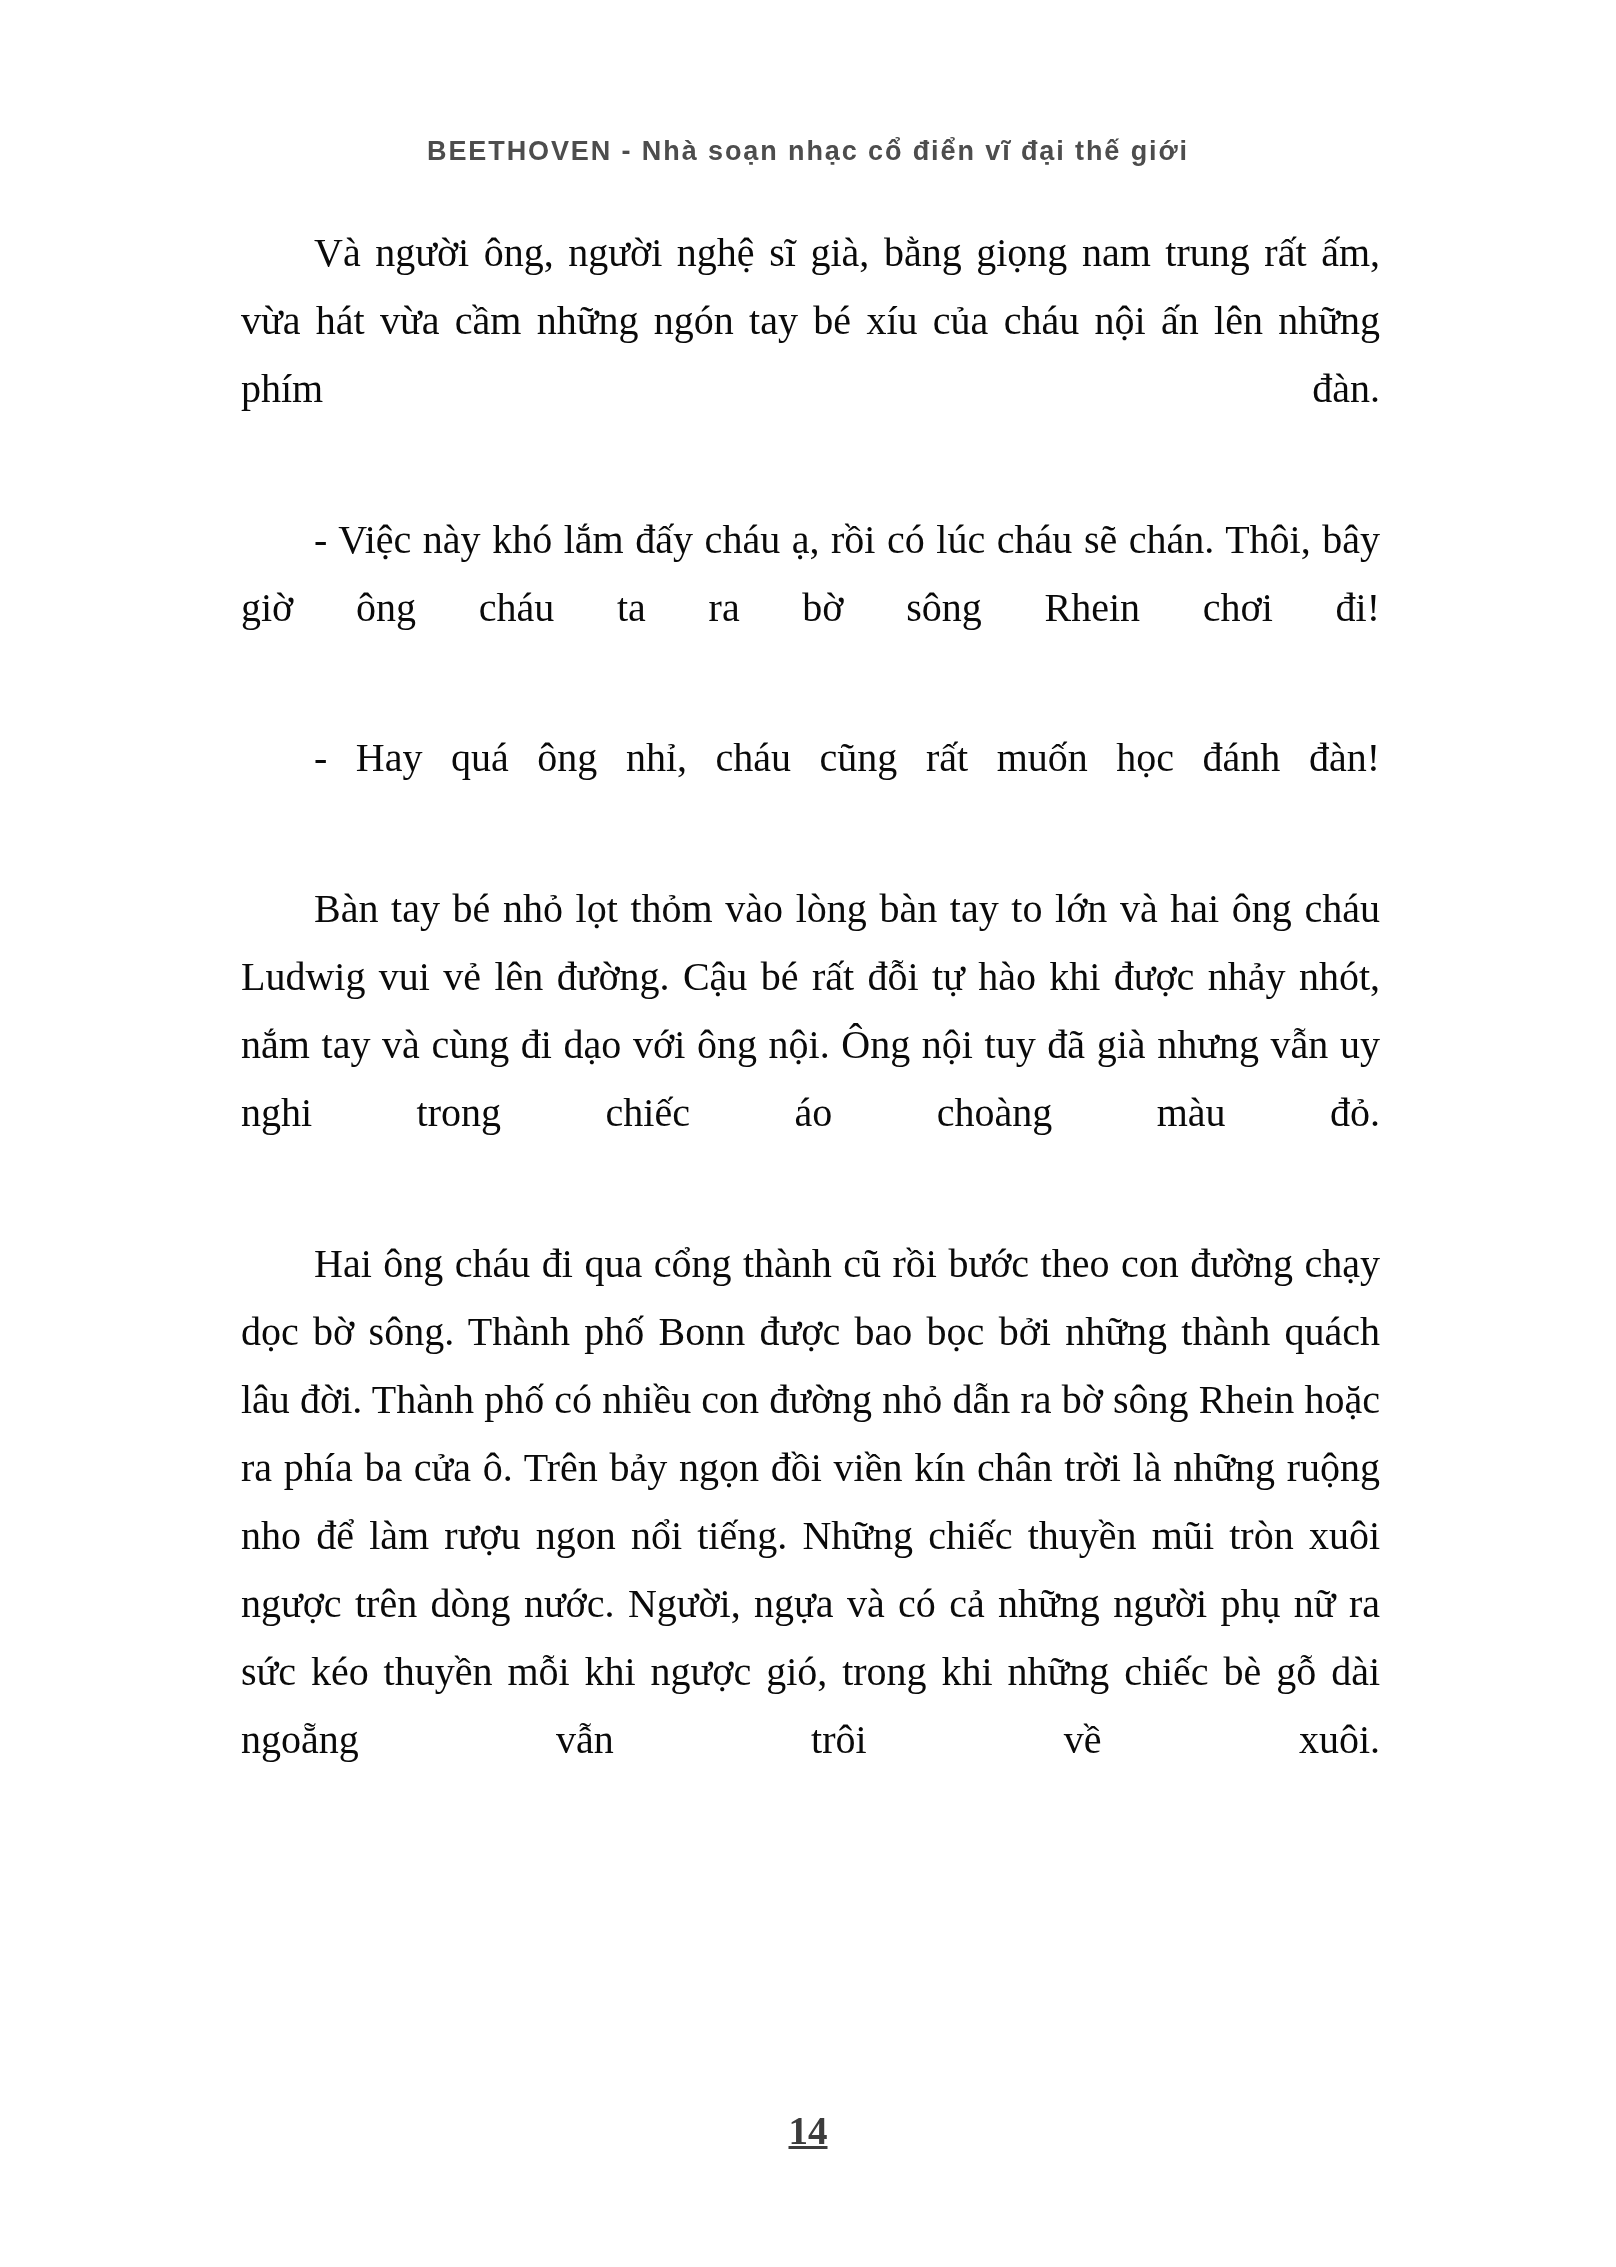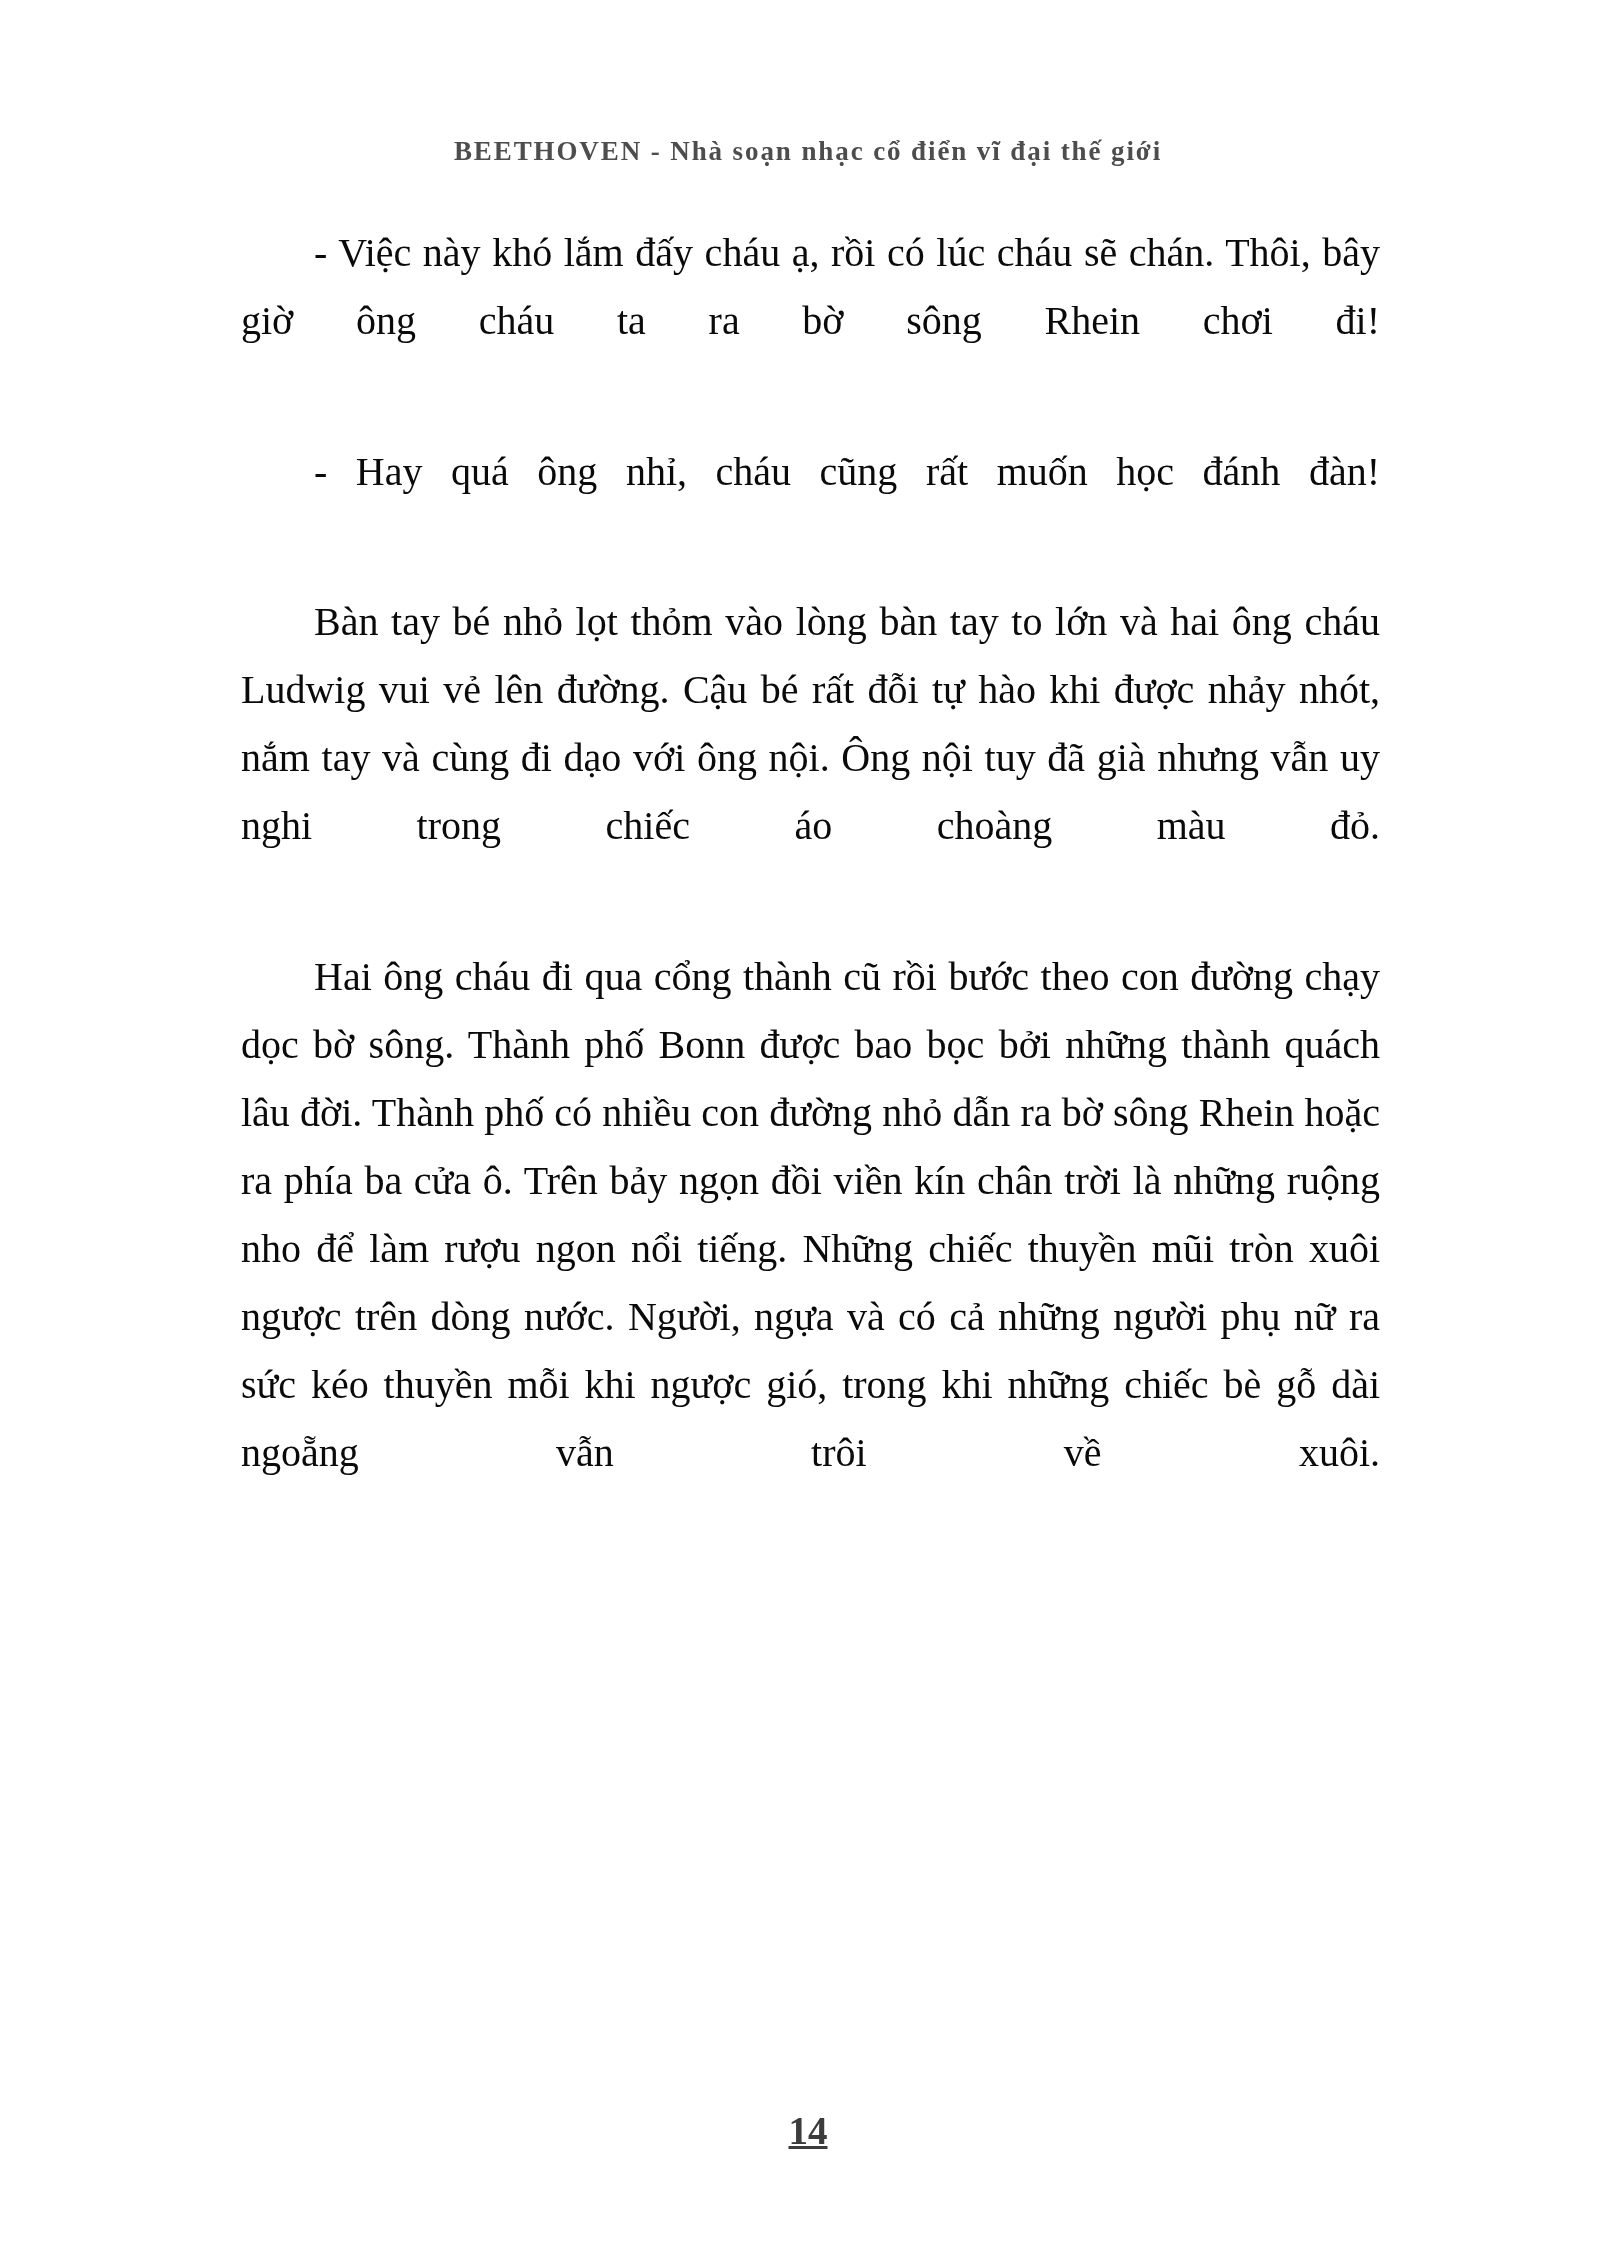--- a/index.html
+++ b/index.html
@@ -17,21 +17,21 @@
     box-sizing: border-box;
   }
 
   
   .running-header {
     position: absolute;
     top: 136px;
     left: 0;
     width: 1616px;
     text-align: center;
-    font-family: Liberation Serif, serif;
+    font-family: Liberation Sans, sans-serif;
     font-weight: 700;
     font-size: 27px;
     letter-spacing: 1.9px;
     color: #4d4d4d;
     white-space: nowrap;
   }
 
   
   .text-block {
     position: absolute;
@@ -78,20 +78,21 @@
   }
 </style>
 </head>
 <body>
 
 <div class="page">
 
   <div class="running-header">BEETHOVEN - Nhà soạn nhạc cổ điển vĩ đại thế giới</div>
 
   <div class="text-block">
+    <p class="para">Và người ông, người nghệ sĩ già, bằng giọng nam trung rất ấm, vừa hát vừa cầm những ngón tay bé xíu của cháu nội ấn lên những phím đàn.</p>
     <p class="para">- Việc này khó lắm đấy cháu ạ, rồi có lúc cháu sẽ chán. Thôi, bây giờ ông cháu ta ra bờ sông Rhein chơi đi!</p>
     <p class="para">- Hay quá ông nhỉ, cháu cũng rất muốn học đánh đàn!</p>
     <p class="para">Bàn tay bé nhỏ lọt thỏm vào lòng bàn tay to lớn và hai ông cháu Ludwig vui vẻ lên đường. Cậu bé rất đỗi tự hào khi được nhảy nhót, nắm tay và cùng đi dạo với ông nội. Ông nội tuy đã già nhưng vẫn uy nghi trong chiếc áo choàng màu đỏ.</p>
     <p class="para">Hai ông cháu đi qua cổng thành cũ rồi bước theo con đường chạy dọc bờ sông. Thành phố Bonn được bao bọc bởi những thành quách lâu đời. Thành phố có nhiều con đường nhỏ dẫn ra bờ sông Rhein hoặc ra phía ba cửa ô. Trên bảy ngọn đồi viền kín chân trời là những ruộng nho để làm rượu ngon nổi tiếng. Những chiếc thuyền mũi tròn xuôi ngược trên dòng nước. Người, ngựa và có cả những người phụ nữ ra sức kéo thuyền mỗi khi ngược gió, trong khi những chiếc bè gỗ dài ngoẵng vẫn trôi về xuôi.</p>
   </div>
 
   <div class="folio">14</div>
 
 </div>
 

